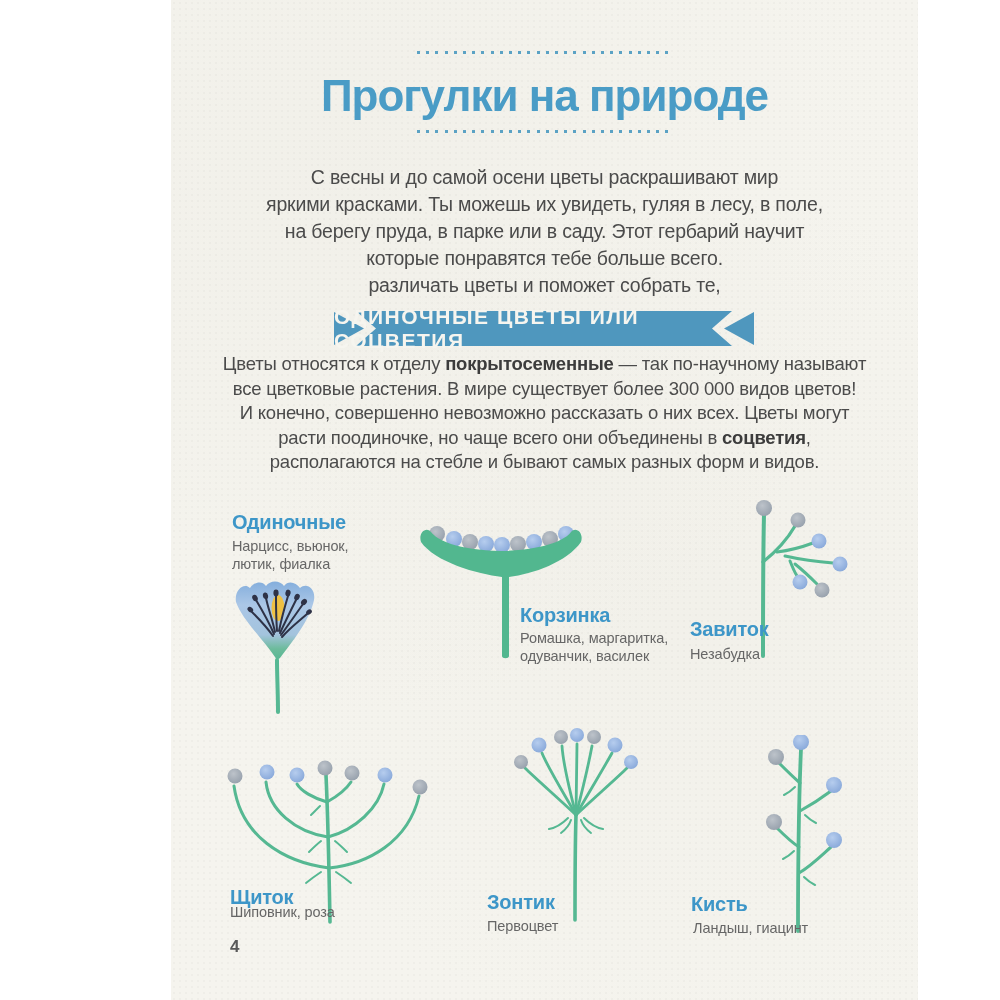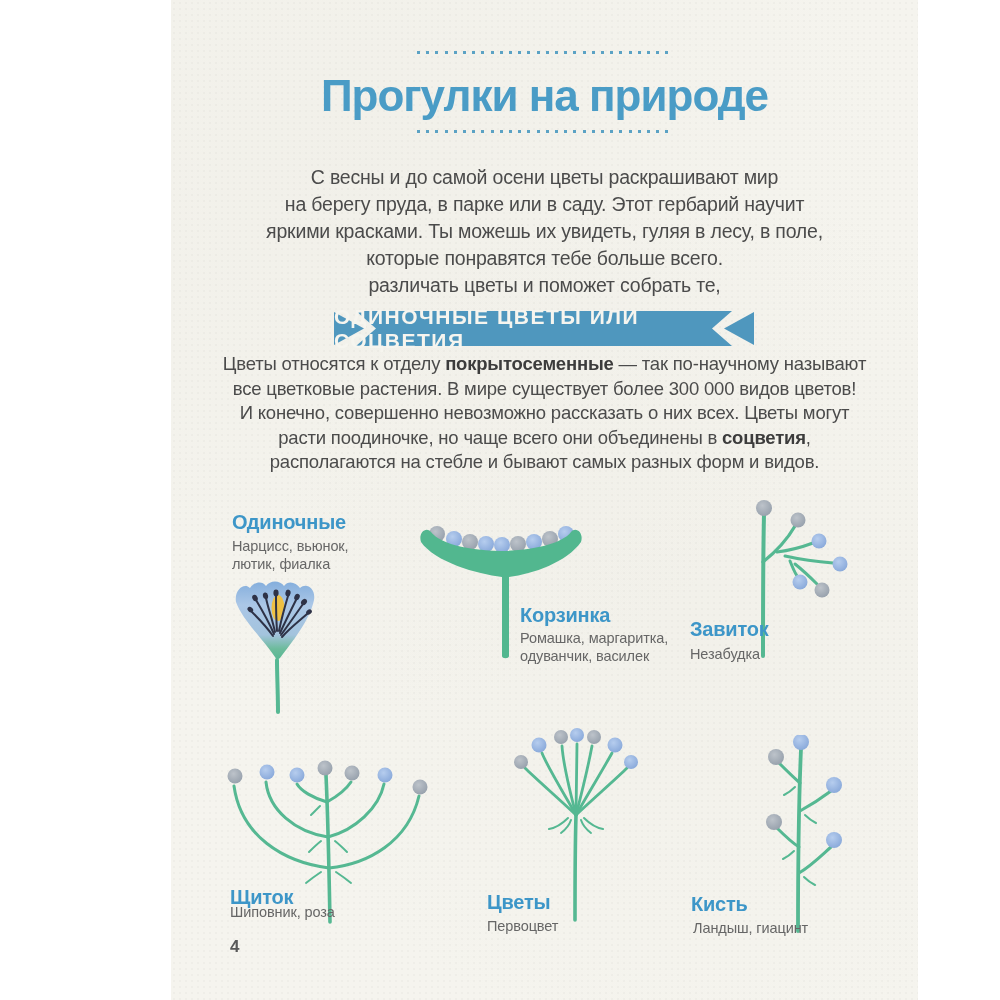--- a/index.html
+++ b/index.html
@@ -80,22 +80,22 @@
         </linearGradient>
       </defs>
     </svg>
 
     <div class="abs dotted" style="top:51px"></div>
     <div class="abs title" style="top:71px">Прогулки на природе</div>
     <div class="abs dotted" style="top:130px"></div>
 
     <div class="abs intro" style="top:164px">
         <div>С весны и до самой осени цветы раскрашивают мир</div>
+        <div>яркими красками. Ты можешь их увидеть, гуляя в лесу, в поле,</div>
         <div>на берегу пруда, в парке или в саду. Этот гербарий научит</div>
-        <div>яркими красками. Ты можешь их увидеть, гуляя в лесу, в поле,</div>
         <div>которые понравятся тебе больше всего.</div>
         <div>различать цветы и поможет собрать те,</div>
       </div>
 
     <div class="abs banner">
       <svg width="420" height="35" viewBox="0 0 420 35">
         <polygon points="0,1 30,17.5 0,34" fill="#4f97be"></polygon>
         <polygon points="420,1 390,17.5 420,34" fill="#4f97be"></polygon>
         <path d="M22,0 L398,0 L378,17.5 L398,35 L22,35 L42,17.5 Z" fill="#4f97be"></path>
       </svg>
@@ -230,21 +230,21 @@
         </g>
       </g>
       <circle cx="8" cy="34" r="7" fill="url(#gGray)"></circle>
       <circle cx="26" cy="17" r="7.5" fill="url(#gBlue)"></circle>
       <circle cx="48" cy="9" r="7" fill="url(#gGray)"></circle>
       <circle cx="64" cy="7" r="7" fill="url(#gBlue)"></circle>
       <circle cx="81" cy="9" r="7" fill="url(#gGray)"></circle>
       <circle cx="102" cy="17" r="7.5" fill="url(#gBlue)"></circle>
       <circle cx="118" cy="34" r="7" fill="url(#gBlue)"></circle>
     </svg>
-    <div class="abs dg-label" style="left:316px; top:891px">Цветы</div>
+    <div class="abs dg-label" style="left:316px; top:891px">Зонтик</div>
     <div class="abs dg-species" style="left:316px; top:918px">
         <div>Первоцвет</div>
       </div>
 
     <svg class="abs" style="left:594px; top:735px" width="85" height="200" viewBox="0 0 85 200">
       <g stroke="#55b892" fill="none" stroke-linecap="round">
         <path d="M36,14 C34,60 33,120 33,196" stroke-width="3.8"></path>
         <path d="M35,48 C28,42 20,34 14,28" stroke-width="3"></path>
         <path d="M35,76 C46,70 58,62 66,56" stroke-width="3"></path>
         <path d="M34,112 C26,107 18,99 12,93" stroke-width="3"></path>

